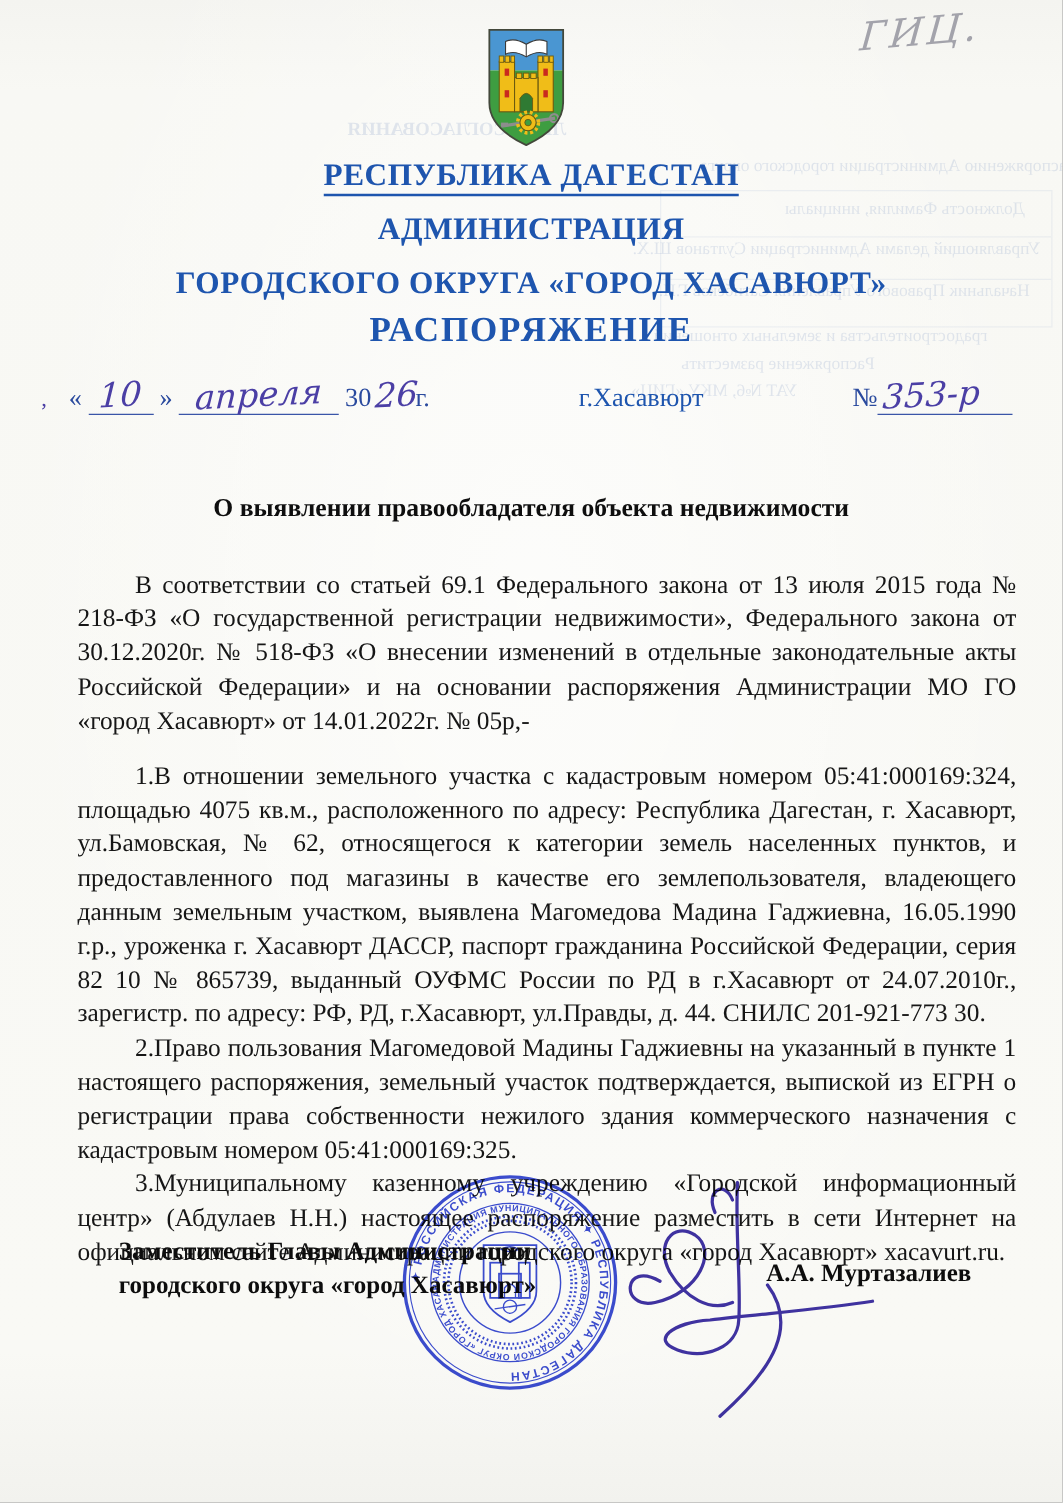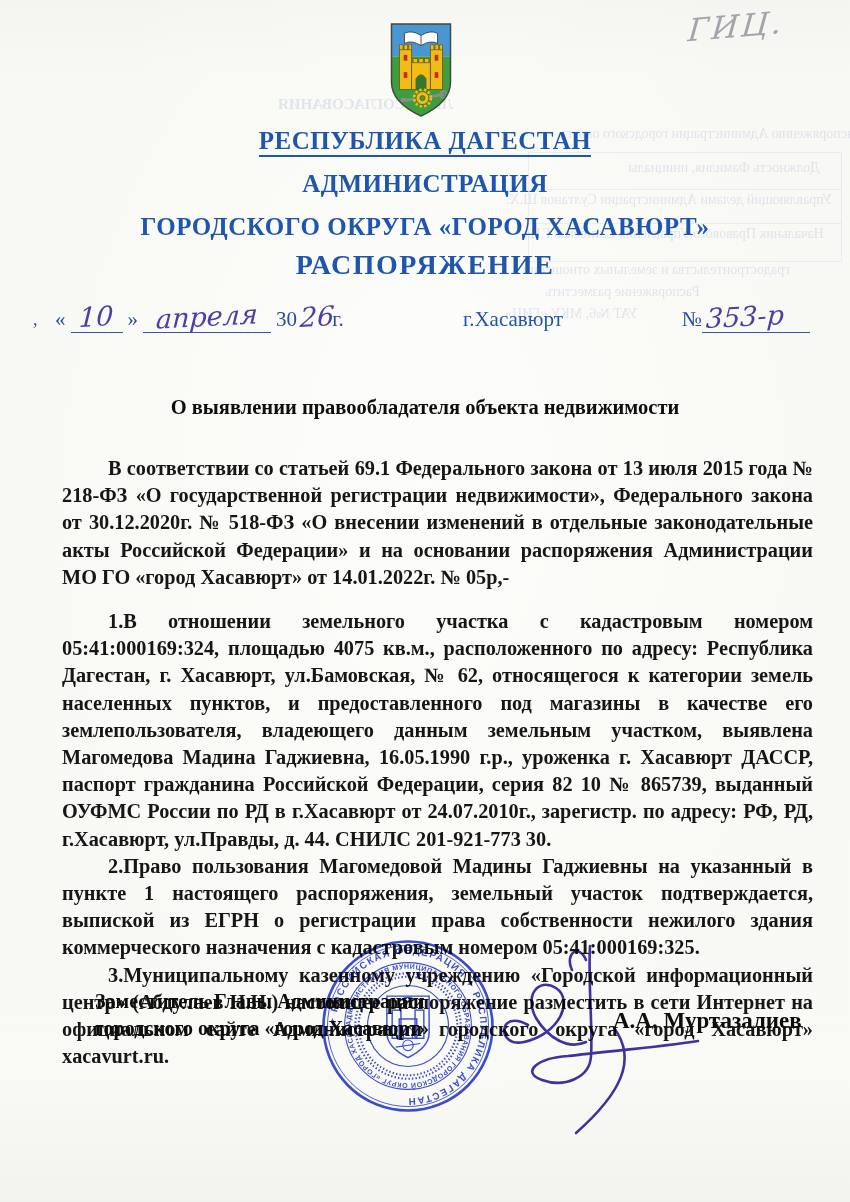--- a/index.html
+++ b/index.html
@@ -27,25 +27,25 @@
   .dl-day{width:52px;}
   .dl-month{width:128px;}
   .dl-num{width:104px; text-align:left; padding-left:4px;}
   .tiny-comma{position:absolute; left:-22px; top:6px; color:#4b3fa5; font-size:18px;}
   .dl-left{position:relative; display:flex; align-items:baseline; gap:5px;}
   .dl-place{color:#1e55ae;}
   .yr-hand{margin-left:-2px; margin-right:-7px;}
   
   .doc-title{position:absolute; left:0; top:396px; width:100%; text-align:center; font-weight:bold; font-size:20.5px; color:#0e0e0e;}
   .body-text{position:absolute; left:62px; right:37px; top:455px; font-size:20.3px; line-height:27.2px; text-align:justify;}
-  .body-text p{margin:0; text-indent:46px;font-weight:bold;}
+  .body-text p{margin:0; text-indent:46px;}
   .body-text p.gap{margin-bottom:17px;}
   
   .sig-position{position:absolute; left:95px; top:988px; font-weight:bold; font-size:20px; line-height:27px; color:#0d0d0d; z-index:2;}
-  .sig-name{position:absolute; left:613px; top:1008px; font-weight:bold; font-size:23px; color:#0d0d0d; z-index:2;text-align:right;}
+  .sig-name{position:absolute; left:613px; top:1008px; font-weight:bold; font-size:20px; color:#0d0d0d; z-index:2;text-align:right;}
   .stamp{position:absolute; left:320px; top:938px; width:176px; height:176px; mix-blend-mode:multiply; opacity:.92; z-index:3;}
   .ink-sig{position:absolute; left:468px; top:930px; width:240px; height:210px; mix-blend-mode:multiply; z-index:4;}
   
   .pencil-note{position:absolute; left:688px; top:8px; font-family:"DejaVu Serif",serif; font-style:italic; font-size:31px; color:#a3a3ab; transform:rotate(-5deg) skewX(-10deg); letter-spacing:3px;}
   
   .bt{position:absolute; transform:scaleX(-1); color:#4d6fae; opacity:.15; font-size:14px; white-space:nowrap; pointer-events:none;}
   .bt-box{position:absolute; right:8px; top:152px; width:312px; height:108px; border:1px solid #4d6fae; opacity:.08; pointer-events:none;}
   .bt-box .inline{position:absolute; left:0; right:0; top:36px; border-top:1px solid #4d6fae;}
   .bt-box .inline2{top:70px;}
   .bt1{left:278px; top:96px; font-weight:bold; font-size:15px;}

